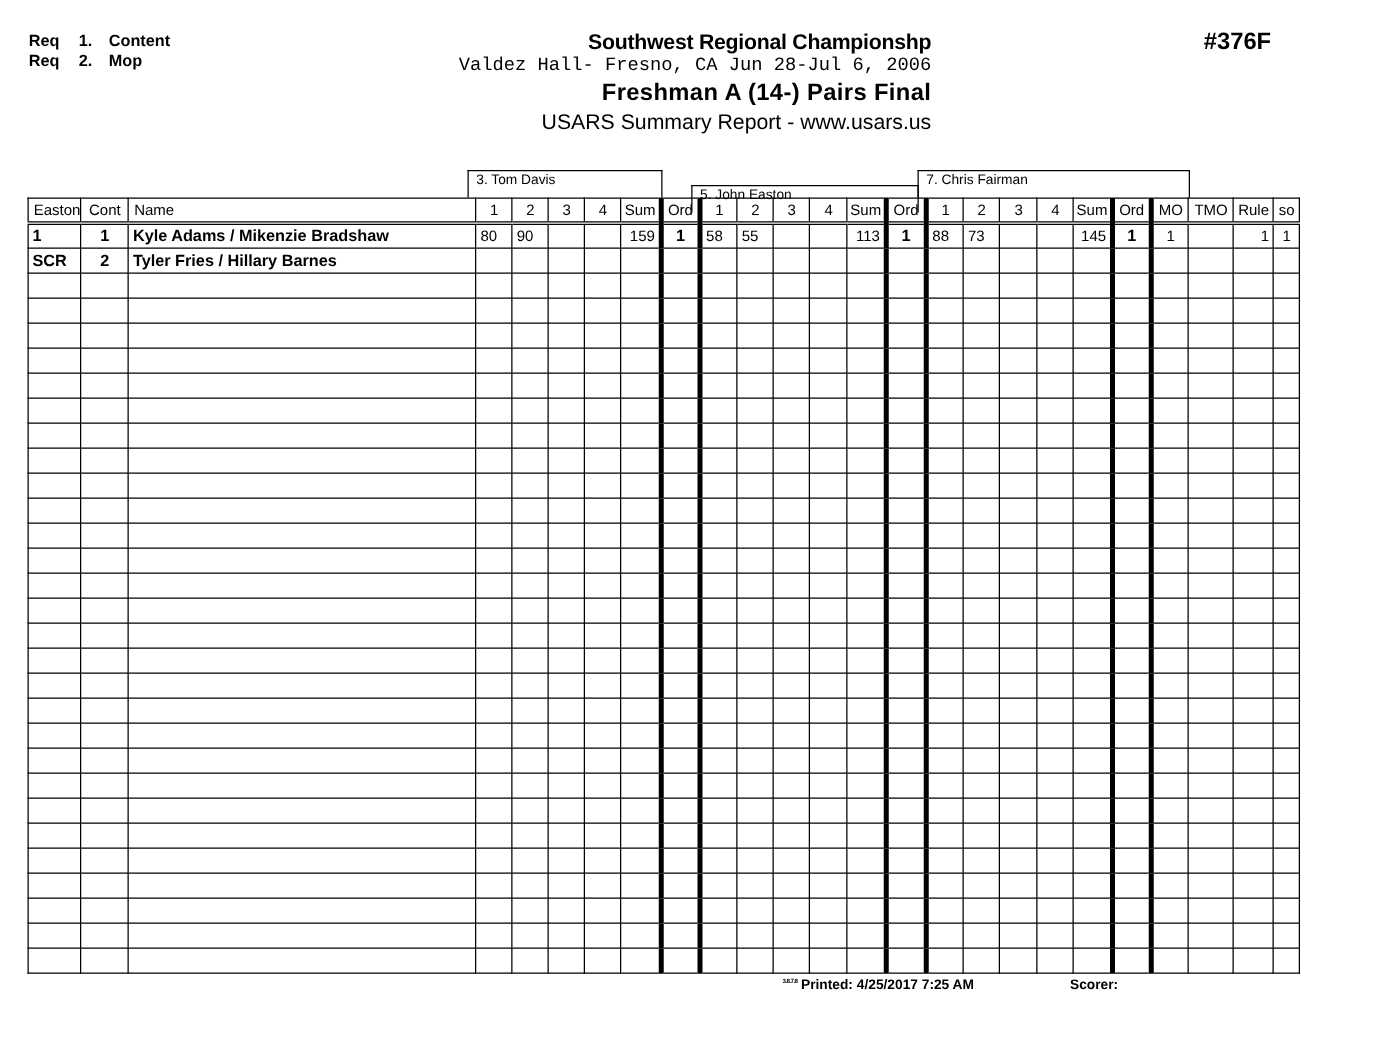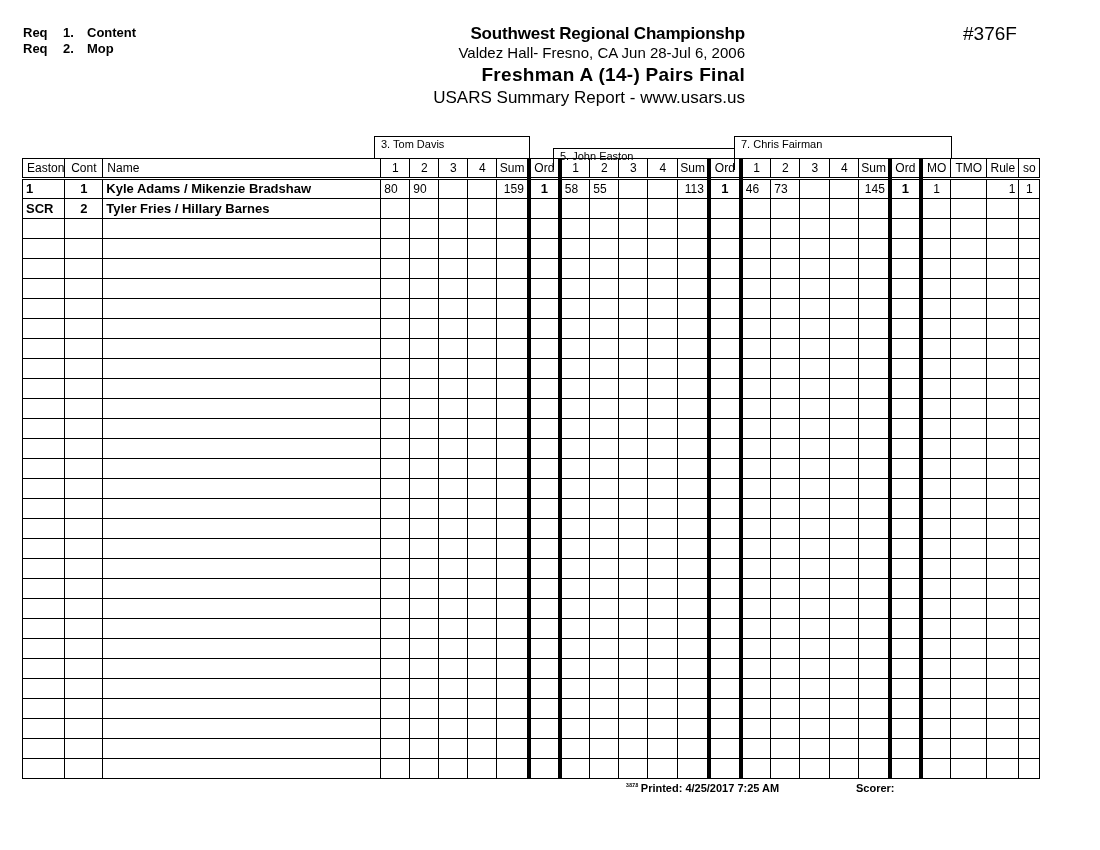--- a/index.html
+++ b/index.html
@@ -5,25 +5,25 @@
     * { box-sizing: border-box; margin: 0; padding: 0; }
     html, body { width: 1100px; height: 850px; background: #ffffff; overflow: hidden; }
     body { position: relative; font-family: "Liberation Sans", sans-serif; color: #000; }
 
     .reqs { position: absolute; left: 23px; top: 25px; font-size: 13px; font-weight: bold; line-height: 16px; }
     .reqs div span.n { display: inline-block; width: 40px; }
     .reqs div span.num { display: inline-block; width: 24px; }
 
     .title-block { position: absolute; left: 350px; width: 395px; top: 24px; text-align: right; }
     .t1 { font-size: 17px; font-weight: bold; line-height: 20px; letter-spacing: -0.2px; }
-    .t2 { font-size: 15px; line-height: 17px; }
+    .t2 { font-size: 15px; line-height: 17px; font-family: Liberation Mono, monospace; }
     .t3 { font-size: 19px; font-weight: bold; line-height: 24px; margin-top: 2px; letter-spacing: 0.3px; }
     .t4 { font-size: 17px; line-height: 22px; }
 
-    .event-id { position: absolute; left: 963px; top: 23px; font-size: 19px; font-weight: normal; }
+    .event-id { position: absolute; left: 963px; top: 23px; font-size: 19px; font-weight: bold; }
 
     
     .judge { position: absolute; top: 136px; height: 22px; border: 1px solid #000; border-bottom: none;
              font-size: 11px; padding: 1px 0 0 6px; line-height: 13px; }
 
     
     table.grid { position: absolute; left: 22px; top: 158px; border-collapse: collapse; table-layout: fixed; }
     table.grid td { border: 1px solid #000; height: 20px; font-size: 12px; padding: 0 3px; white-space: nowrap; overflow: hidden; line-height: 18px; }
     table.grid tr.hdr td { height: 20px; font-size: 12px; text-align: center; padding: 0; border-bottom: 3px double #000; }
     table.grid tr.hdr td.lft { text-align: left; padding-left: 4px; }
@@ -132,21 +132,21 @@
       <td class="l"></td>
       <td class="l"></td>
       <td class="r thickR">159</td>
       <td class="c b thickR">1</td>
       <td class="l">58</td>
       <td class="l">55</td>
       <td class="l"></td>
       <td class="l"></td>
       <td class="r thickR">113</td>
       <td class="c b thickR">1</td>
-      <td class="l">46</td>
+      <td class="l">88</td>
       <td class="l">73</td>
       <td class="l"></td>
       <td class="l"></td>
       <td class="r thickR">145</td>
       <td class="c b thickR">1</td>
       <td class="c">1</td>
       <td class="c"></td>
       <td class="r">1</td>
       <td class="c">1</td>
     </tr>

